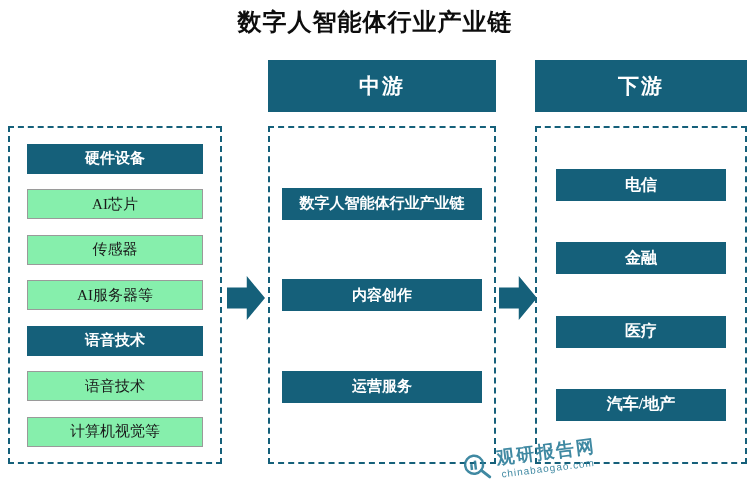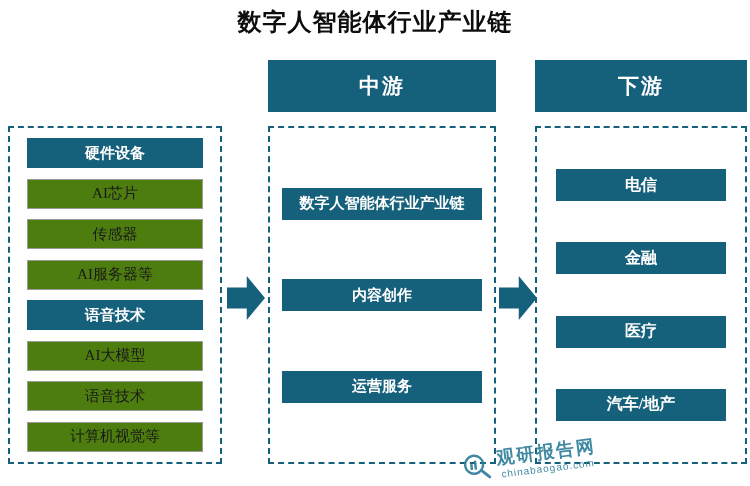--- a/index.html
+++ b/index.html
@@ -66,21 +66,21 @@
     justify-content: center;
     font-size: 15px;
     text-align: center;
   }
   .node.filled {
     background: #15607a;
     color: #ffffff;
     font-weight: bold;
   }
   .node.outline {
-    background: #4d7c0f;
+    background: #86efac;
     color: #1a1a1a;
     border: 1px solid #9a9a9a;
   }
   .box-up .node  { width: 176px; height: 30px; }
   .box-mid .node { width: 200px; height: 32px; }
   .box-dn .node  { width: 170px; height: 32px; font-size: 16px; }
 
   .arrow {
     position: absolute;
     top: 276px;
@@ -134,21 +134,20 @@
 
   <div class="col-header hdr-mid">中游</div>
   <div class="col-header hdr-dn">下游</div>
 
   <div class="col-box box-up">
     <div class="node filled">硬件设备</div>
     <div class="node outline">AI芯片</div>
     <div class="node outline">传感器</div>
     <div class="node outline">AI服务器等</div>
     <div class="node filled">语音技术</div>
-    <div class="node outline">AI大模型</div>
     <div class="node outline">语音技术</div>
     <div class="node outline">计算机视觉等</div>
   </div>
 
   <div class="col-box box-mid">
     <div class="node filled">数字人智能体行业产业链</div>
     <div class="node filled">内容创作</div>
     <div class="node filled">运营服务</div>
   </div>
 

